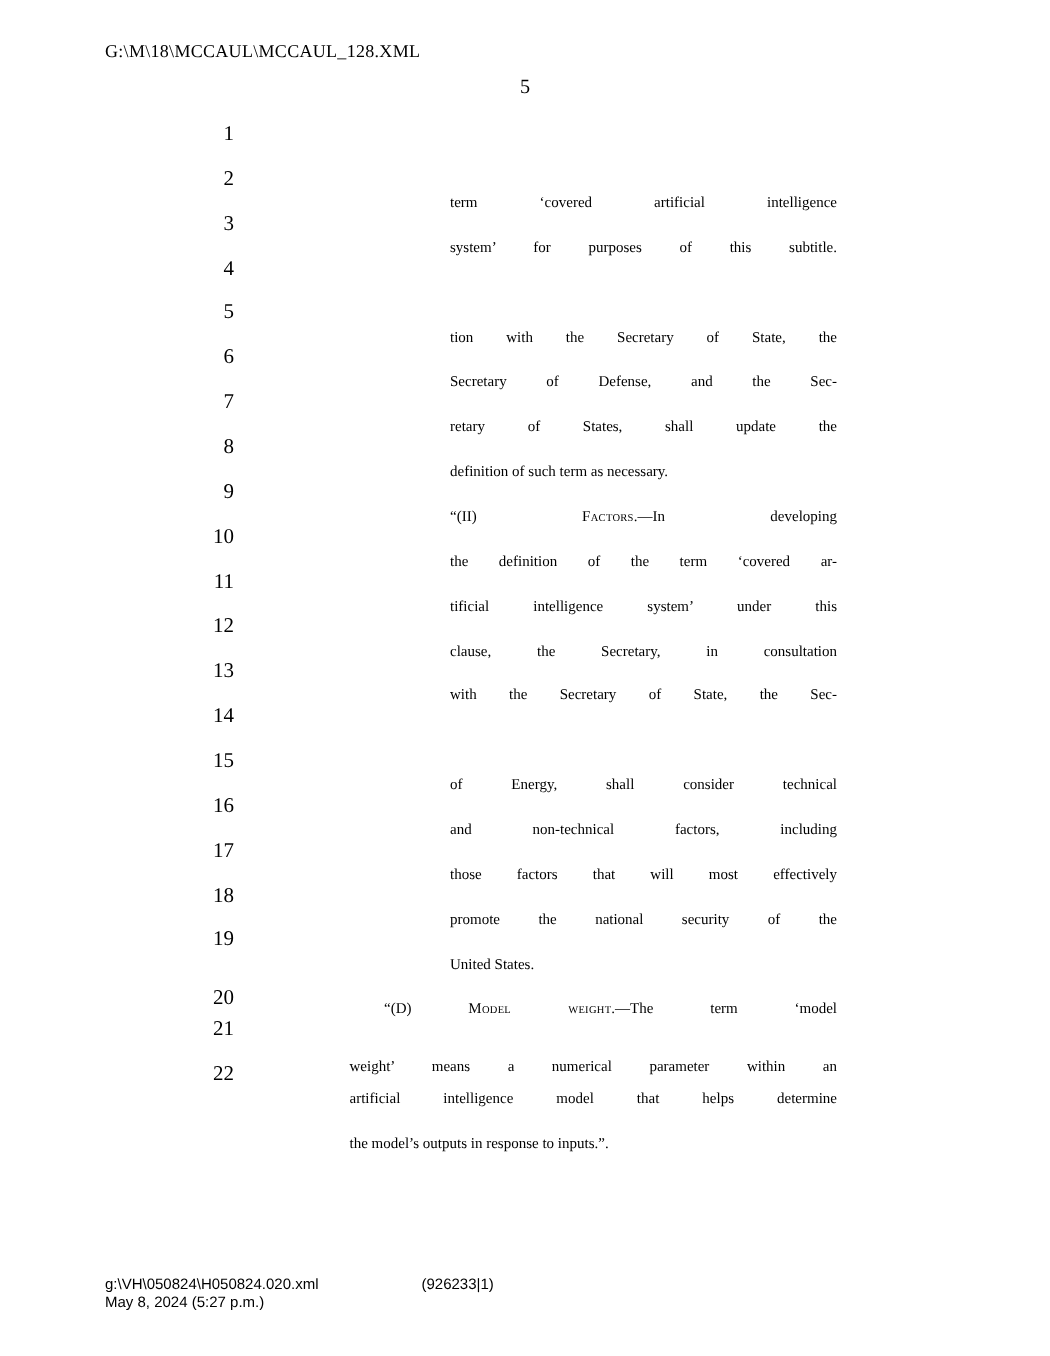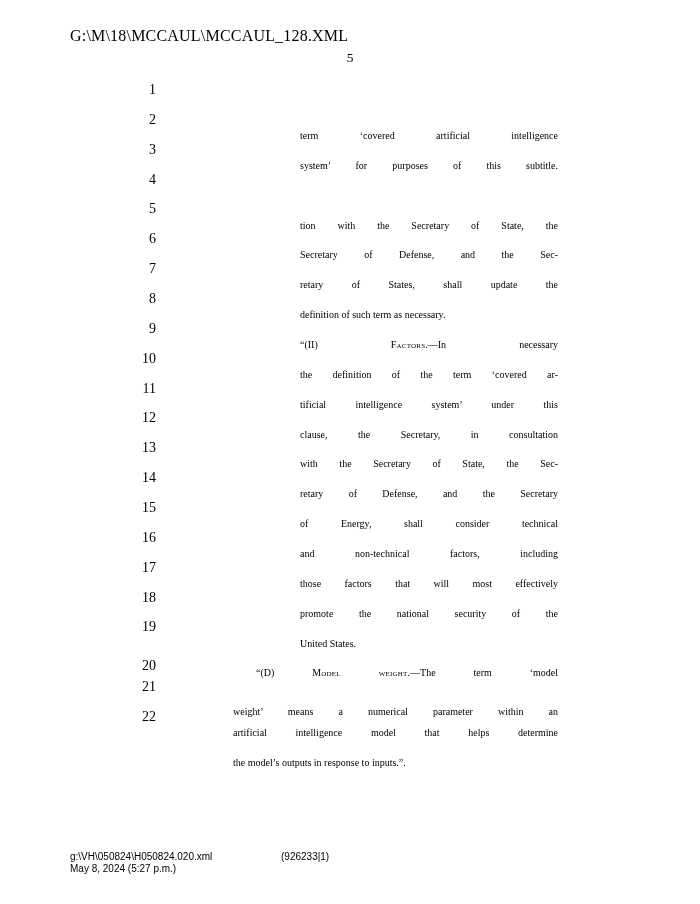--- a/index.html
+++ b/index.html
@@ -11,21 +11,21 @@
     position: relative;
     overflow: hidden;
   }
   .page {
     position: absolute; left: 0; top: 0;
     width: 700px; height: 904px;
     background: #ffffff;
   }
   .header-path {
     position: absolute; left: 70px; top: 27px;
-    font-size: 16px; letter-spacing: 0.2px;
+    font-size: 12px; letter-spacing: 0.2px;
     white-space: nowrap;
   }
   .page-num {
     position: absolute; left: 0; right: 0; top: 50px;
     text-align: center; font-size: 13.5px;
   }
   .line-row {
     position: absolute; left: 0; width: 700px; height: 22px;
   }
   .line-num {
@@ -83,41 +83,40 @@
       <div class="line-row" style="top: 229.3px;">
         <span class="line-num">6</span>
         <span class="line-text indent-deep just">retary of States, shall update the</span>
       </div>
       <div class="line-row" style="top: 259.16px;">
         <span class="line-num">7</span>
         <span class="line-text indent-deep">definition of such term as necessary.</span>
       </div>
       <div class="line-row" style="top: 289.02px;">
         <span class="line-num">8</span>
-        <span class="line-text indent-deep just"><span>“(II) </span><span class="sc">Factors</span><span>.—In necessary</span></span>
+        <span class="line-text indent-deep just"><span>“(II) </span><span class="sc">Factors</span><span>.—In developing</span></span>
       </div>
       <div class="line-row" style="top: 318.88px;">
         <span class="line-num">9</span>
         <span class="line-text indent-deep just">the definition of the term ‘covered ar-</span>
       </div>
       <div class="line-row" style="top: 348.74px; padding-left: 13px;">
         <span class="line-num">10</span>
         <span class="line-text indent-deep just">tificial intelligence system’ under this</span>
       </div>
       <div class="line-row" style="top: 378.6px;">
         <span class="line-num">11</span>
         <span class="line-text indent-deep just">clause, the Secretary, in consultation</span>
       </div>
       <div class="line-row" style="top: 408.46px;">
         <span class="line-num">12</span>
         <span class="line-text indent-deep just">with the Secretary of State, the Sec-</span>
       </div>
       <div class="line-row" style="top: 438.32px;">
         <span class="line-num">13</span>
-        <span class="line-text indent-deep just">retary of Defense, and the Secretary</span>
       </div>
       <div class="line-row" style="top: 468.18px;">
         <span class="line-num">14</span>
         <span class="line-text indent-deep just">of Energy, shall consider technical</span>
       </div>
       <div class="line-row" style="top: 498.04px; padding-left: 16px;">
         <span class="line-num">15</span>
         <span class="line-text indent-deep just">and non-technical factors, including</span>
       </div>
       <div class="line-row" style="top: 527.9px;">

